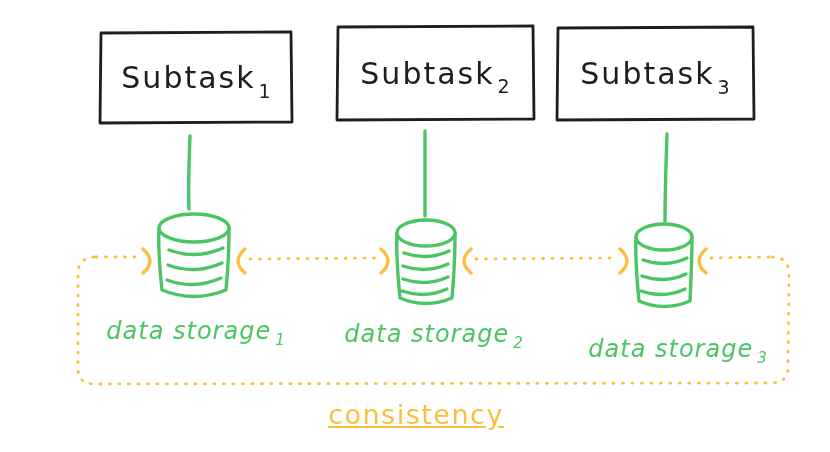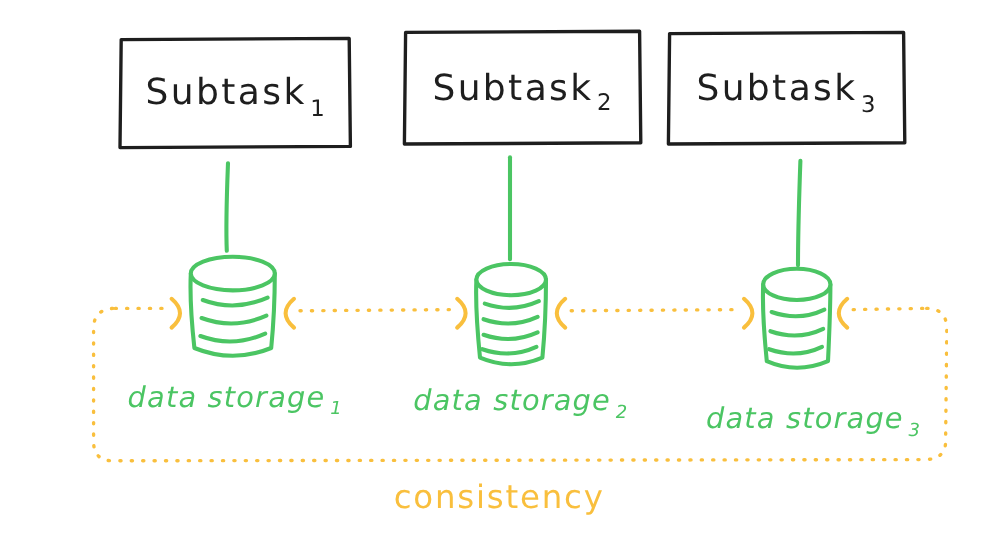--- a/index.html
+++ b/index.html
@@ -84,20 +84,21 @@
   .storage-label .subscript {
     font-size: 15px;
     position: relative;
     top: 9px;
     margin-left: 4px;
   }
   .consistency-label {
     color: var(--yellow, #f9bf3d);
     font-size: 27px;
     letter-spacing: 1.5px;
+    text-decoration: underline;
   }
   .box-1 { left: 100px; top: 32px;  width: 192px; height: 91px; }
   .box-2 { left: 337px; top: 26px;  width: 196px; height: 94px; }
   .box-3 { left: 557px; top: 27px;  width: 196px; height: 93px; }
   .storage-1 { left: 98px;  top: 312px; width: 196px; height: 38px; }
   .storage-2 { left: 336px; top: 315px; width: 196px; height: 38px; }
   .storage-3 { left: 580px; top: 330px; width: 196px; height: 38px; }
   .consistency-pos { left: 310px; top: 394px; width: 212px; height: 40px; }
 </style>
 </head>

